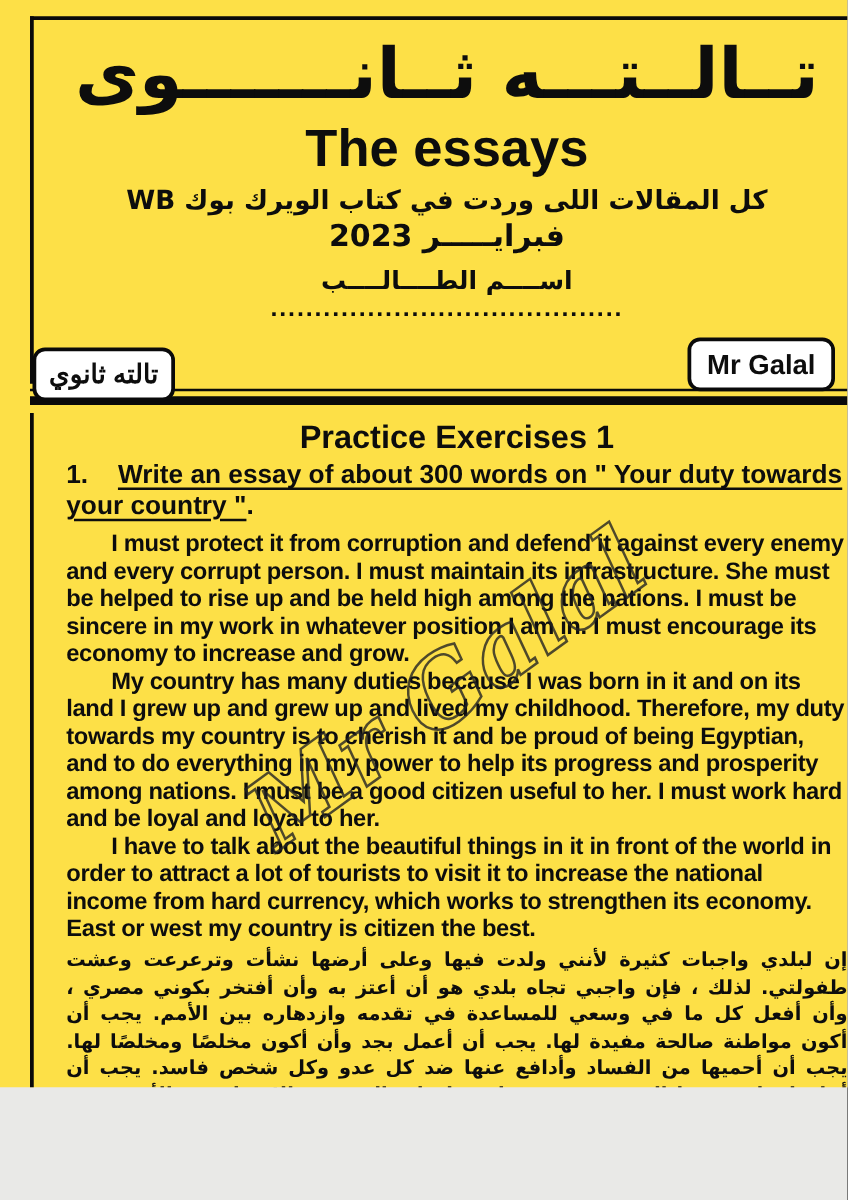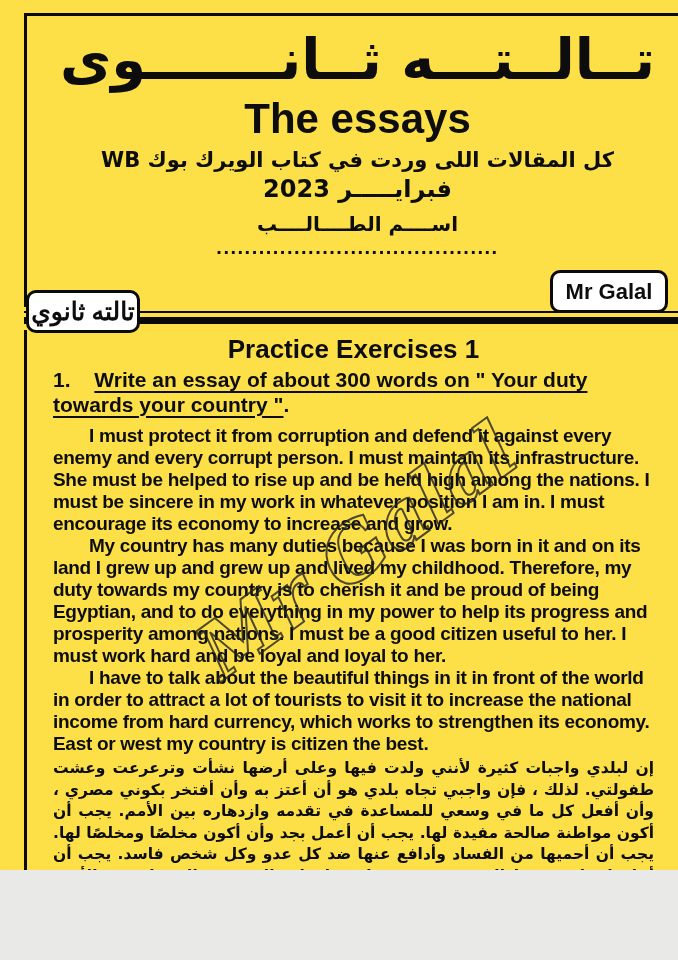--- a/index.html
+++ b/index.html
@@ -30,30 +30,30 @@
   .name-label{
     direction:rtl;font-family:"DejaVu Sans",sans-serif;font-weight:bold;
     font-size:20px;margin-top:9px;
   }
   .dots{font-weight:bold;font-size:20px;letter-spacing:1.5px;line-height:1;margin-top:1px;}
   .badge{
     position:absolute;border:3px solid #0a0a0a;border-radius:10px;background:#fff;
     box-sizing:border-box;display:flex;align-items:center;justify-content:center;
     font-weight:bold;z-index:2;
   }
-  .badge-grade{left:26px;top:290px;width:114px;height:43px;
-    font-family:Liberation Serif, serif;font-size:25px;direction:rtl;}
+  .badge-grade{left:26px;top:278px;width:114px;height:43px;
+    font-family:Liberation Sans, sans-serif;font-size:21px;direction:rtl;}
   .badge-teacher{left:550px;top:270px;width:118px;height:43px;font-size:22px;}
   .sep-thin{position:absolute;left:24px;top:311px;width:654px;height:2px;background:#0a0a0a;}
   .sep-thick{position:absolute;left:24px;top:317px;width:654px;height:7px;background:#0a0a0a;}
   
   .main-box{
     position:absolute;left:24px;top:330px;width:654px;height:618px;
     box-sizing:border-box;border-left:3px solid #0a0a0a;border-bottom:4px solid #0a0a0a;
-    border-bottom-left-radius:18px;padding:4px 24px 0 26px;
+    border-bottom-left-radius:18px;padding:4px 0 0 26px;
   }
   .section-title{margin:0;text-align:center;font-size:26px;font-weight:bold;}
   .question{font-size:21px;font-weight:bold;line-height:1.18;margin-top:3px;}
   .question .u{text-decoration:underline;text-decoration-thickness:2px;text-underline-offset:4px;}
   .question .qnum{margin-right:18px;}
   p.body{
     margin:7px 0 0 0;font-size:19px;font-weight:bold;line-height:1.16;
     text-indent:36px;letter-spacing:-0.3px;
   }
   p.body + p.body{margin-top:0;}

